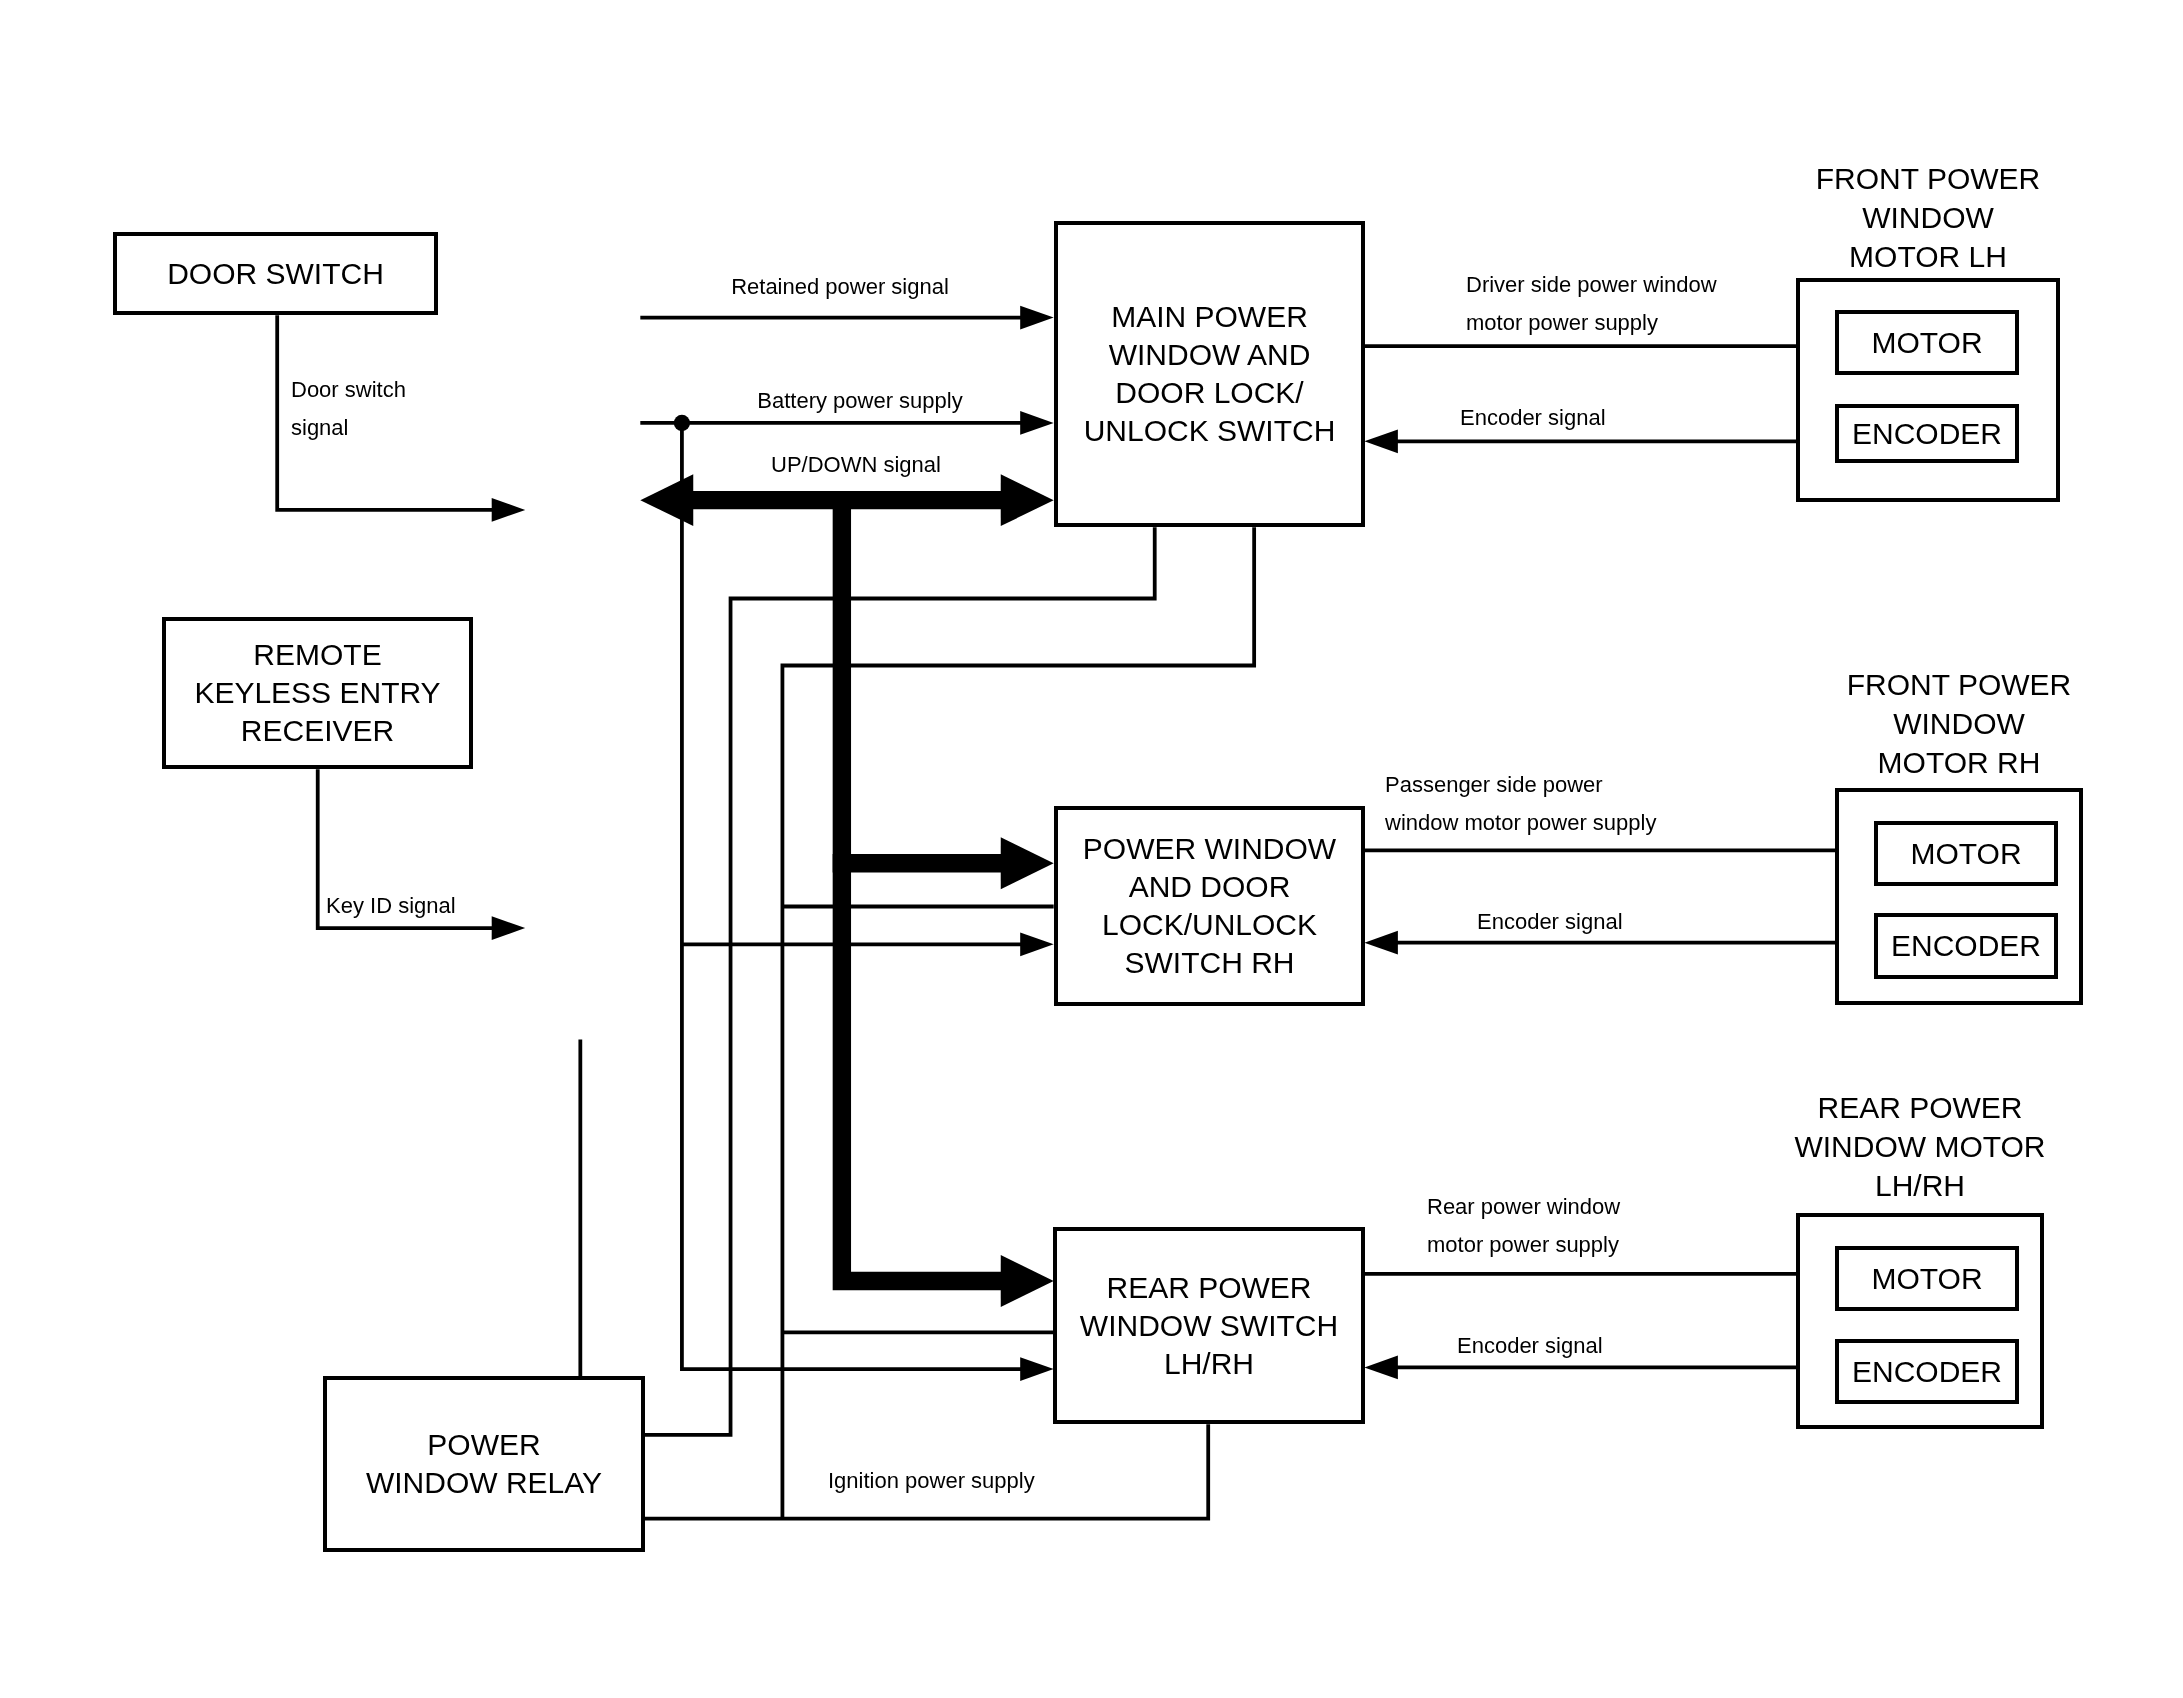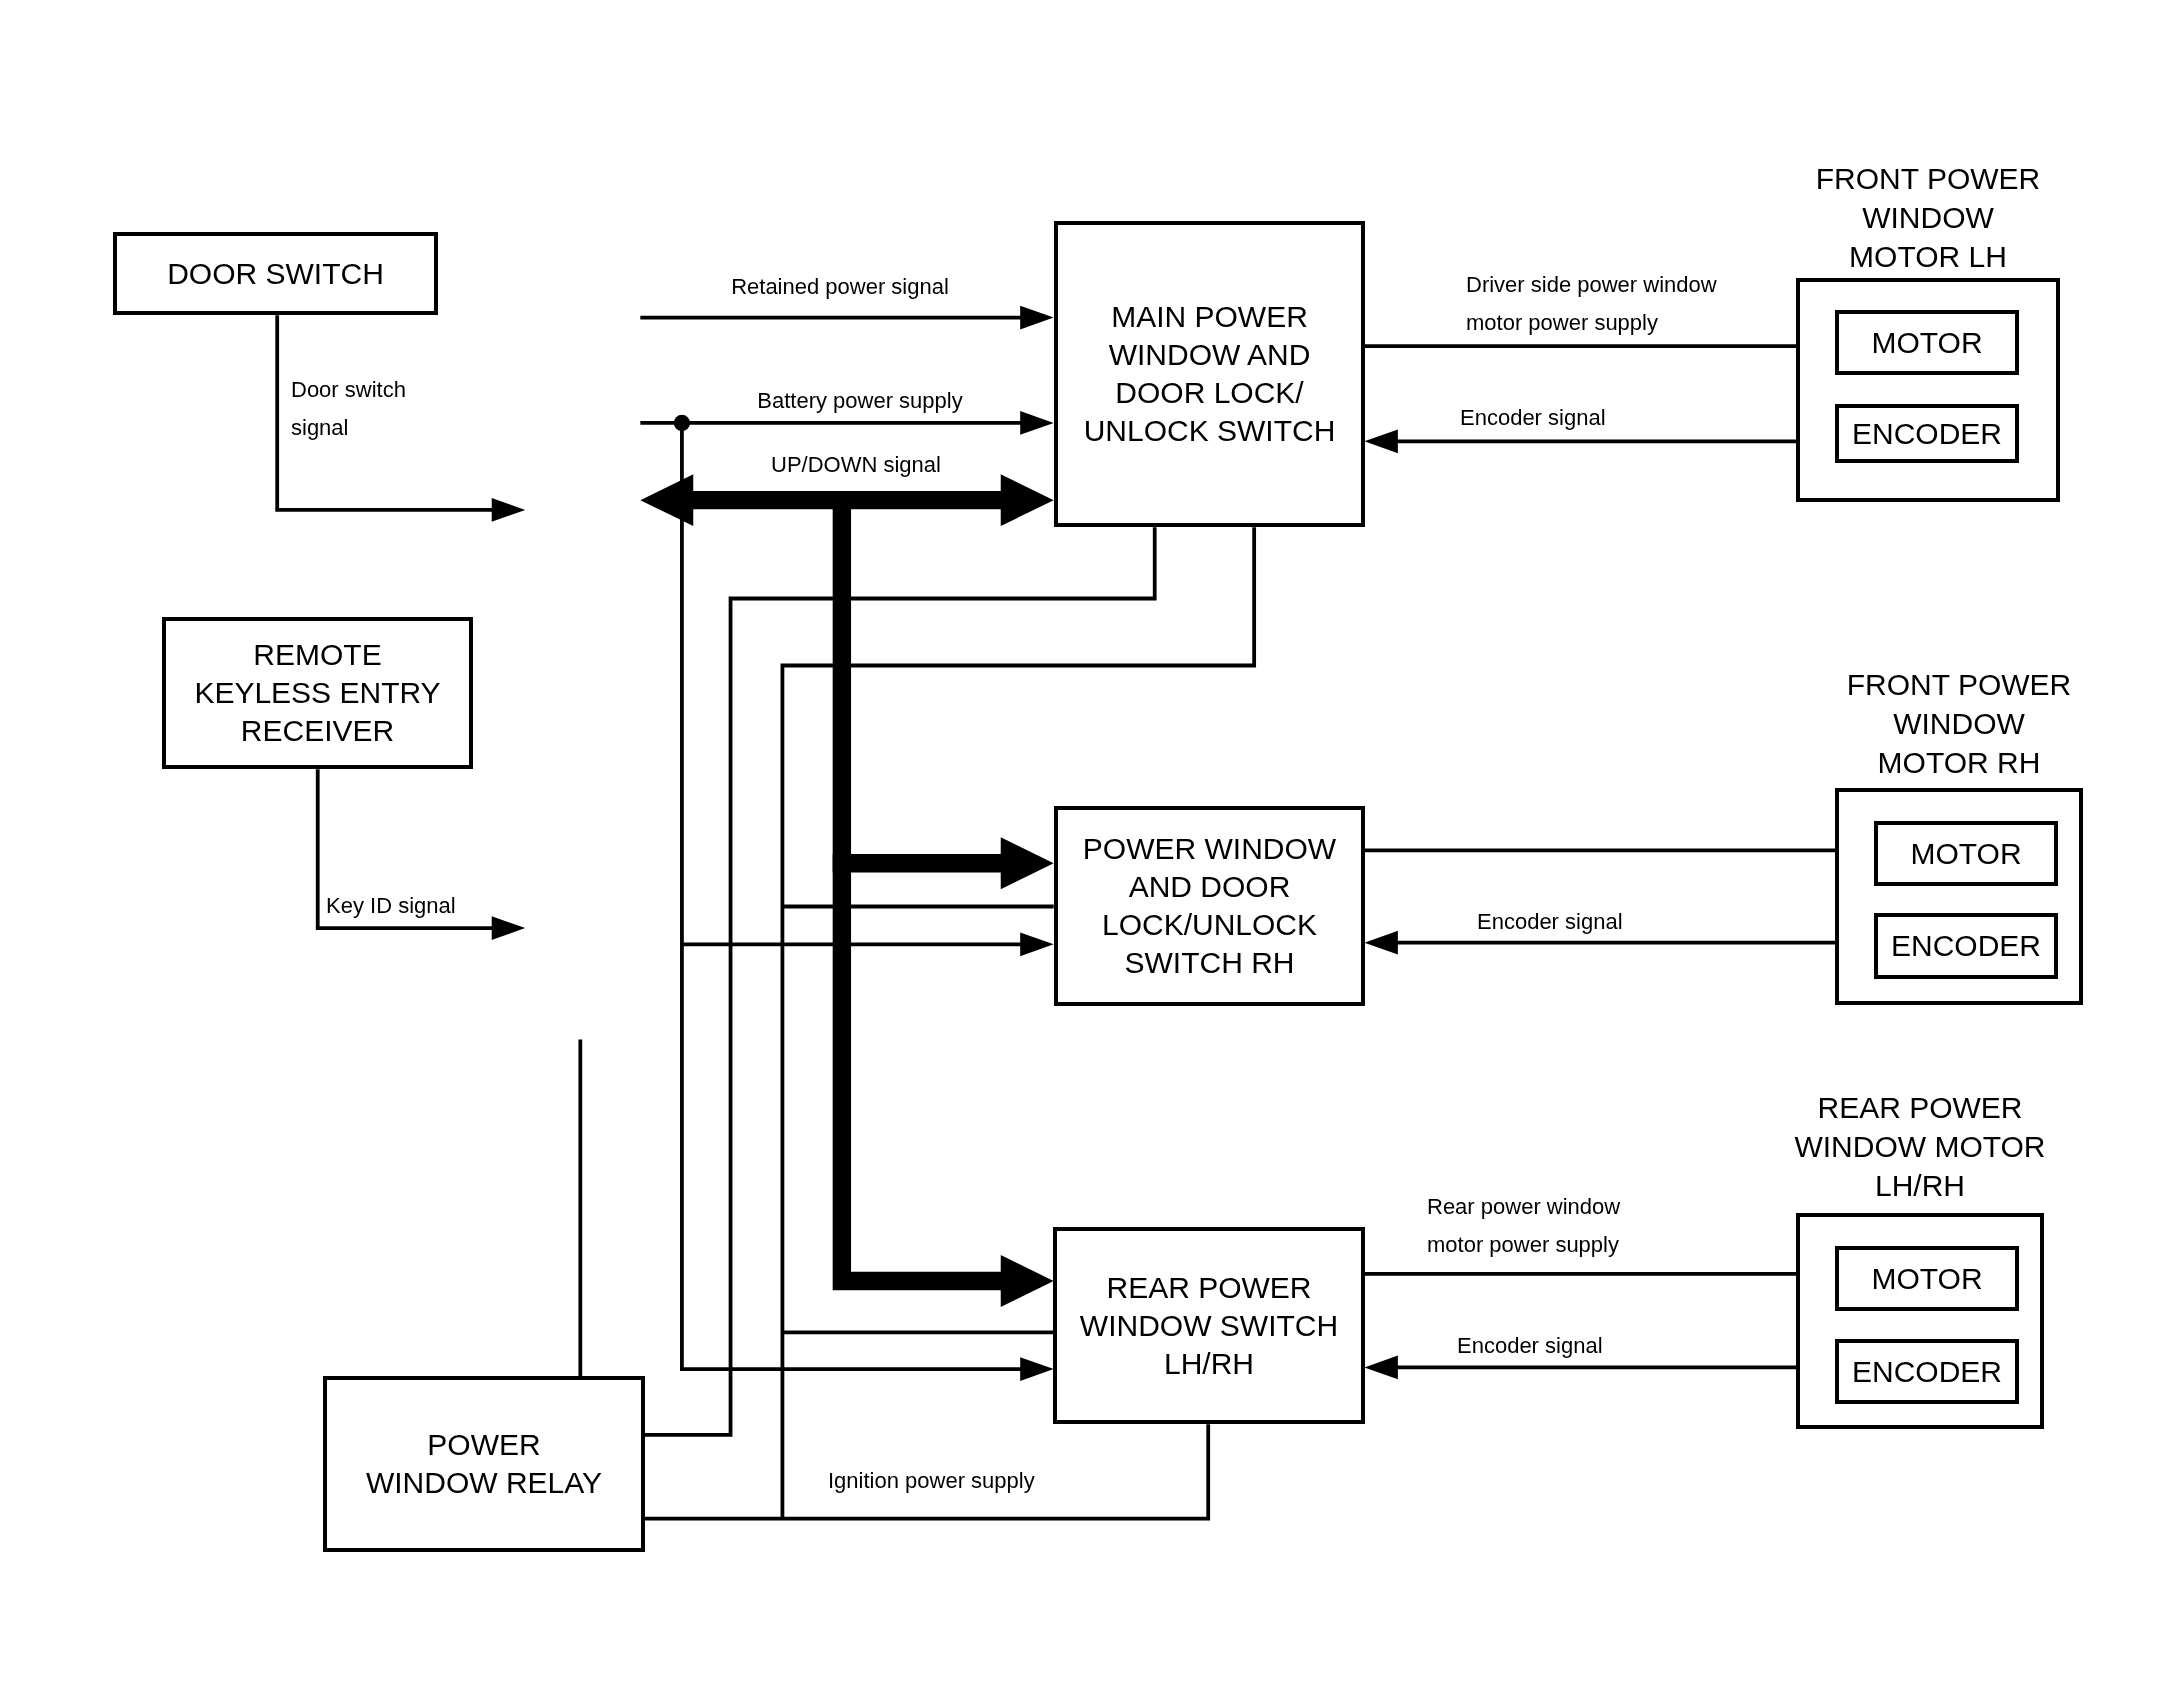--- a/index.html
+++ b/index.html
@@ -175,20 +175,24 @@
   <div class="lbl ctr" style="left:856px;top:446px;">UP/DOWN signal</div>
 
   <div class="lbl" style="left:828px;top:1462px;">Ignition power supply</div>
 
   <div class="lbl" style="left:1466px;top:266px;">
     <span class="ln">Driver side power window</span>
     <span class="ln">motor power supply</span>
   </div>
   <div class="lbl" style="left:1460px;top:399px;">Encoder signal</div>
 
+  <div class="lbl" style="left:1385px;top:766px;">
+    <span class="ln">Passenger side power</span>
+    <span class="ln">window motor power supply</span>
+  </div>
   <div class="lbl" style="left:1477px;top:903px;">Encoder signal</div>
 
   <div class="lbl" style="left:1427px;top:1188px;">
     <span class="ln">Rear power window</span>
     <span class="ln">motor power supply</span>
   </div>
   <div class="lbl" style="left:1457px;top:1327px;">Encoder signal</div>
 
 </div>
 

